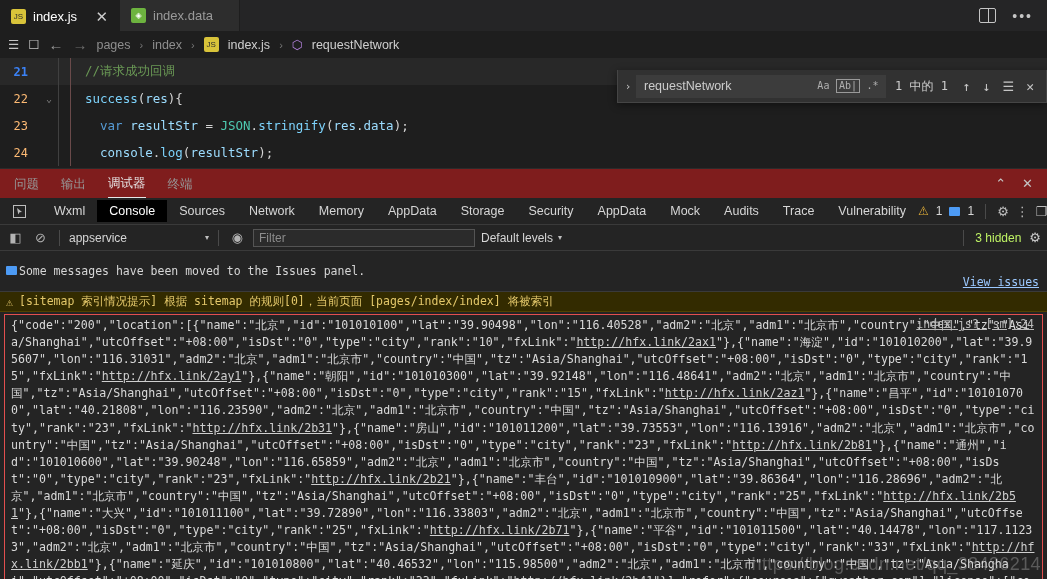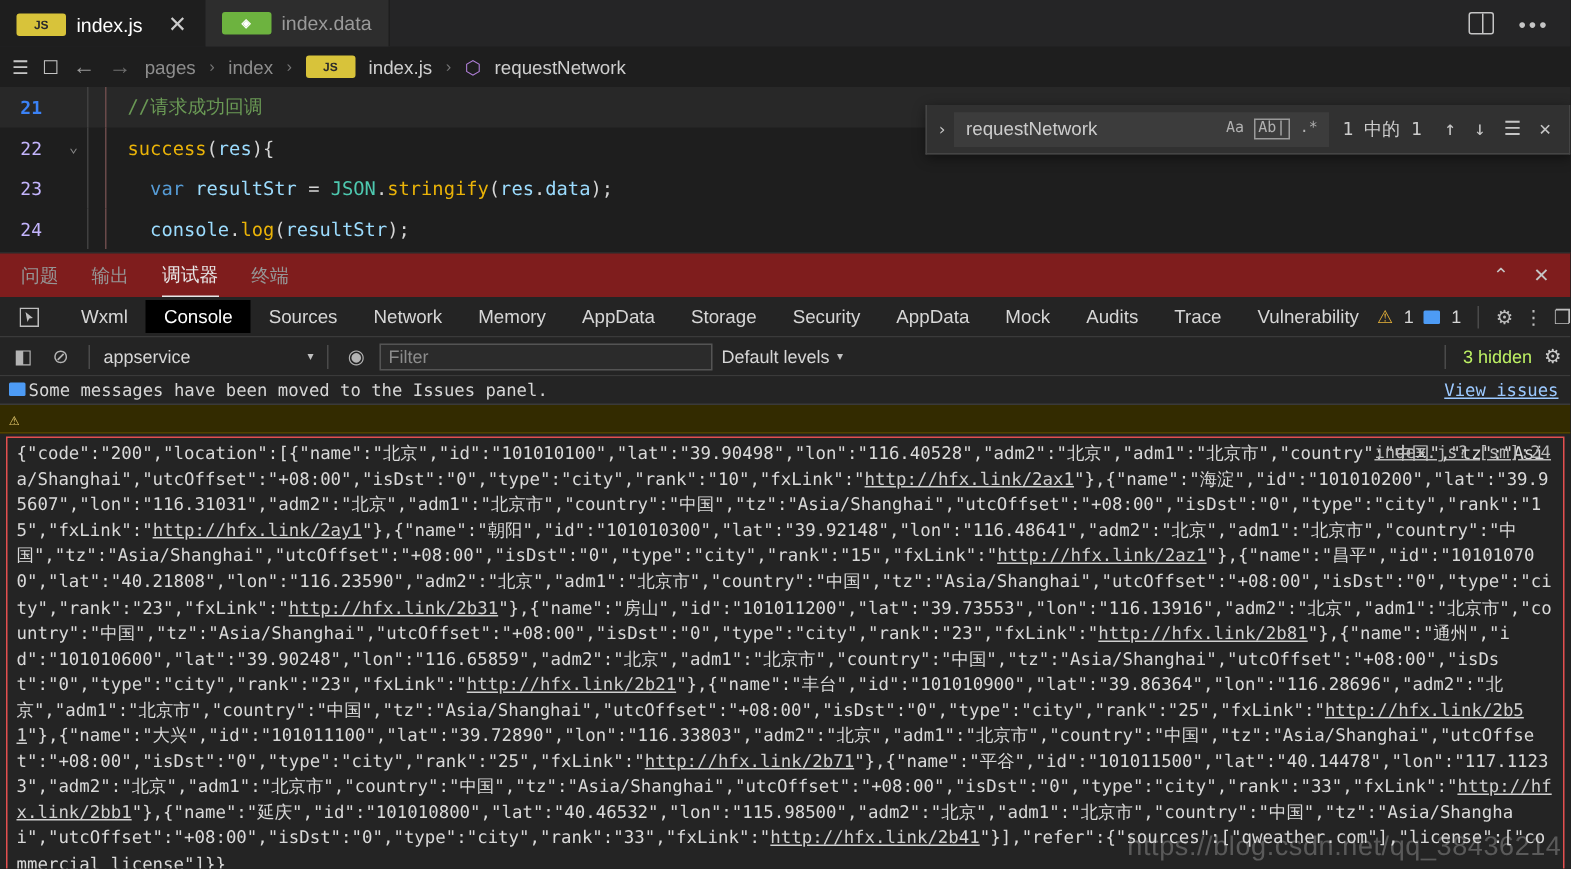--- a/index.html
+++ b/index.html
@@ -19,22 +19,22 @@
   }
   .tab {
     display: flex; align-items: center; gap: 7px;
     padding: 0 11px; font-size: 13px;
     border-right: 1px solid #1e1e1e;
     min-width: 120px;
   }
   .tab.active { background: #1e1e1e; color: #ffffff; border-top: 1px solid #1e1e1e; }
   .tab.inactive { background: #2d2d2d; color: #9a9a9a; }
   .tab-ficon {
-    width: 33px; height: 15px; border-radius: 2px;
-    font-size: 8px; font-weight: bold;
+    width: 15px; height: 15px; border-radius: 2px;
+    font-size: 8px; font-weight: normal;
     display: flex; align-items: center; justify-content: center;
     color: #2b2b2b; flex: none;
   }
   .ficon-js { background: #d8c33a; }
   .ficon-wxml { background: #6db33f; color: #ffffff; }
   .tab-label { white-space: nowrap; }
   .tab-close {
     margin-left: auto; font-size: 15px; color: #cccccc;
     line-height: 1; padding-left: 10px;
   }
@@ -61,29 +61,29 @@
 
   
   .editor {
     position: relative; height: 110px; background: #1e1e1e;
     font-family: "DejaVu Sans Mono", monospace; font-size: 12.5px;
   }
   .code-line { display: flex; height: 27px; align-items: center; position: relative; }
   .code-line.cur { background: #282828; }
   .ln {
     width: 40px; text-align: right; padding-right: 12px;
-    color: #c4b5fd; font-size: 12px; flex: none;
+    color: #fdba74; font-size: 12px; flex: none;
   }
   .ln.cur { color: #3b82f6; font-weight: bold; }
   .fold { width: 18px; color: #858585; font-size: 10px; flex: none; text-align: center; }
   .guide { width: 1px; align-self: stretch; background: #404040; margin-right: 0; flex: none;}
   .guide2 { width: 1px; align-self: stretch; background: #6a4a4a; margin-left: 11px; flex: none;}
   .code-txt { padding-left: 14px; white-space: pre; }
   .c-com { color: #6a9955; }
-  .c-fn  { color: #eab308; }
+  .c-fn  { color: #7dd3fc; }
   .c-par { color: #9cdcfe; }
   .c-pun { color: #d4d4d4; }
   .c-kw  { color: #569cd6; }
   .c-cls { color: #4ec9b0; }
   .c-op  { color: #d4d4d4; }
   .c-obj { color: #9cdcfe; }
 
   
   .find {
     position: absolute; right: 0px; top: 12px;
@@ -156,21 +156,21 @@
   .cons { background: #242424; font-family: "DejaVu Sans Mono", monospace; }
   .msg-row {
     display: flex; align-items: center; padding: 2px 8px 2px 6px;
     font-size: 11.5px; min-height: 18px;
   }
   .msg-info { background: #242424; color: #d6d6d6; border-bottom: 1px solid #3a3a3a; }
   .msg-warn { background: #332b00; color: #e4c86a; border-bottom: 1px solid #514200; }
   .msg-ic { width: 13px; flex: none; }
   .view-issues {
     margin-left: auto; color: #9cc9ff; text-decoration: underline;
-    font-size: 11.5px; white-space: nowrap;
+    font-size: 11.5px; white-space: nowrap; margin-top: 22px;
   }
 
   .json-wrap {
     position: relative; margin: 2px 4px 0 4px;
     border: 1px solid #e34f4f; background: #242424;
   }
   .json-body {
     color: #d9d9d9; font-family: "DejaVu Sans Mono", monospace;
     font-size: 11.6px; line-height: 17.1px;
     padding: 2px 6px 4px 6px; white-space: pre-wrap; word-break: break-all;
@@ -346,20 +346,21 @@
   <div class="cons">
 
     <div class="msg-row msg-info">
       <span class="msg-ic"><span class="msg-ico"></span></span>
       <span>Some messages have been moved to the Issues panel.</span>
       <span class="view-issues">View issues</span>
     </div>
 
     <div class="msg-row msg-warn">
       <span class="msg-ic">⚠</span>
+      <span>[sitemap 索引情况提示] 根据 sitemap 的规则[0]，当前页面 [pages/index/index] 将被索引</span>
     </div>
 
     <div class="json-wrap">
       <div class="json-body" id="json-out">{"code":"200","location":[{"name":"北京","id":"101010100","lat":"39.90498","lon":"116.40528","adm2":"北京","adm1":"北京市","country":"中国","tz":"Asia/Shanghai","utcOffset":"+08:00","isDst":"0","type":"city","rank":"10","fxLink":"<a href="#">http://hfx.link/2ax1</a>"},{"name":"海淀","id":"101010200","lat":"39.95607","lon":"116.31031","adm2":"北京","adm1":"北京市","country":"中国","tz":"Asia/Shanghai","utcOffset":"+08:00","isDst":"0","type":"city","rank":"15","fxLink":"<a href="#">http://hfx.link/2ay1</a>"},{"name":"朝阳","id":"101010300","lat":"39.92148","lon":"116.48641","adm2":"北京","adm1":"北京市","country":"中国","tz":"Asia/Shanghai","utcOffset":"+08:00","isDst":"0","type":"city","rank":"15","fxLink":"<a href="#">http://hfx.link/2az1</a>"},{"name":"昌平","id":"101010700","lat":"40.21808","lon":"116.23590","adm2":"北京","adm1":"北京市","country":"中国","tz":"Asia/Shanghai","utcOffset":"+08:00","isDst":"0","type":"city","rank":"23","fxLink":"<a href="#">http://hfx.link/2b31</a>"},{"name":"房山","id":"101011200","lat":"39.73553","lon":"116.13916","adm2":"北京","adm1":"北京市","country":"中国","tz":"Asia/Shanghai","utcOffset":"+08:00","isDst":"0","type":"city","rank":"23","fxLink":"<a href="#">http://hfx.link/2b81</a>"},{"name":"通州","id":"101010600","lat":"39.90248","lon":"116.65859","adm2":"北京","adm1":"北京市","country":"中国","tz":"Asia/Shanghai","utcOffset":"+08:00","isDst":"0","type":"city","rank":"23","fxLink":"<a href="#">http://hfx.link/2b21</a>"},{"name":"丰台","id":"101010900","lat":"39.86364","lon":"116.28696","adm2":"北京","adm1":"北京市","country":"中国","tz":"Asia/Shanghai","utcOffset":"+08:00","isDst":"0","type":"city","rank":"25","fxLink":"<a href="#">http://hfx.link/2b51</a>"},{"name":"大兴","id":"101011100","lat":"39.72890","lon":"116.33803","adm2":"北京","adm1":"北京市","country":"中国","tz":"Asia/Shanghai","utcOffset":"+08:00","isDst":"0","type":"city","rank":"25","fxLink":"<a href="#">http://hfx.link/2b71</a>"},{"name":"平谷","id":"101011500","lat":"40.14478","lon":"117.11233","adm2":"北京","adm1":"北京市","country":"中国","tz":"Asia/Shanghai","utcOffset":"+08:00","isDst":"0","type":"city","rank":"33","fxLink":"<a href="#">http://hfx.link/2bb1</a>"},{"name":"延庆","id":"101010800","lat":"40.46532","lon":"115.98500","adm2":"北京","adm1":"北京市","country":"中国","tz":"Asia/Shanghai","utcOffset":"+08:00","isDst":"0","type":"city","rank":"33","fxLink":"<a href="#">http://hfx.link/2b41</a>"}],"refer":{"sources":["qweather.com"],"license":["commercial license"]}}</div>
       <a class="src-link" href="#">index.js? [sm]:24</a>
     </div>
 
   </div>
 </div>
 

